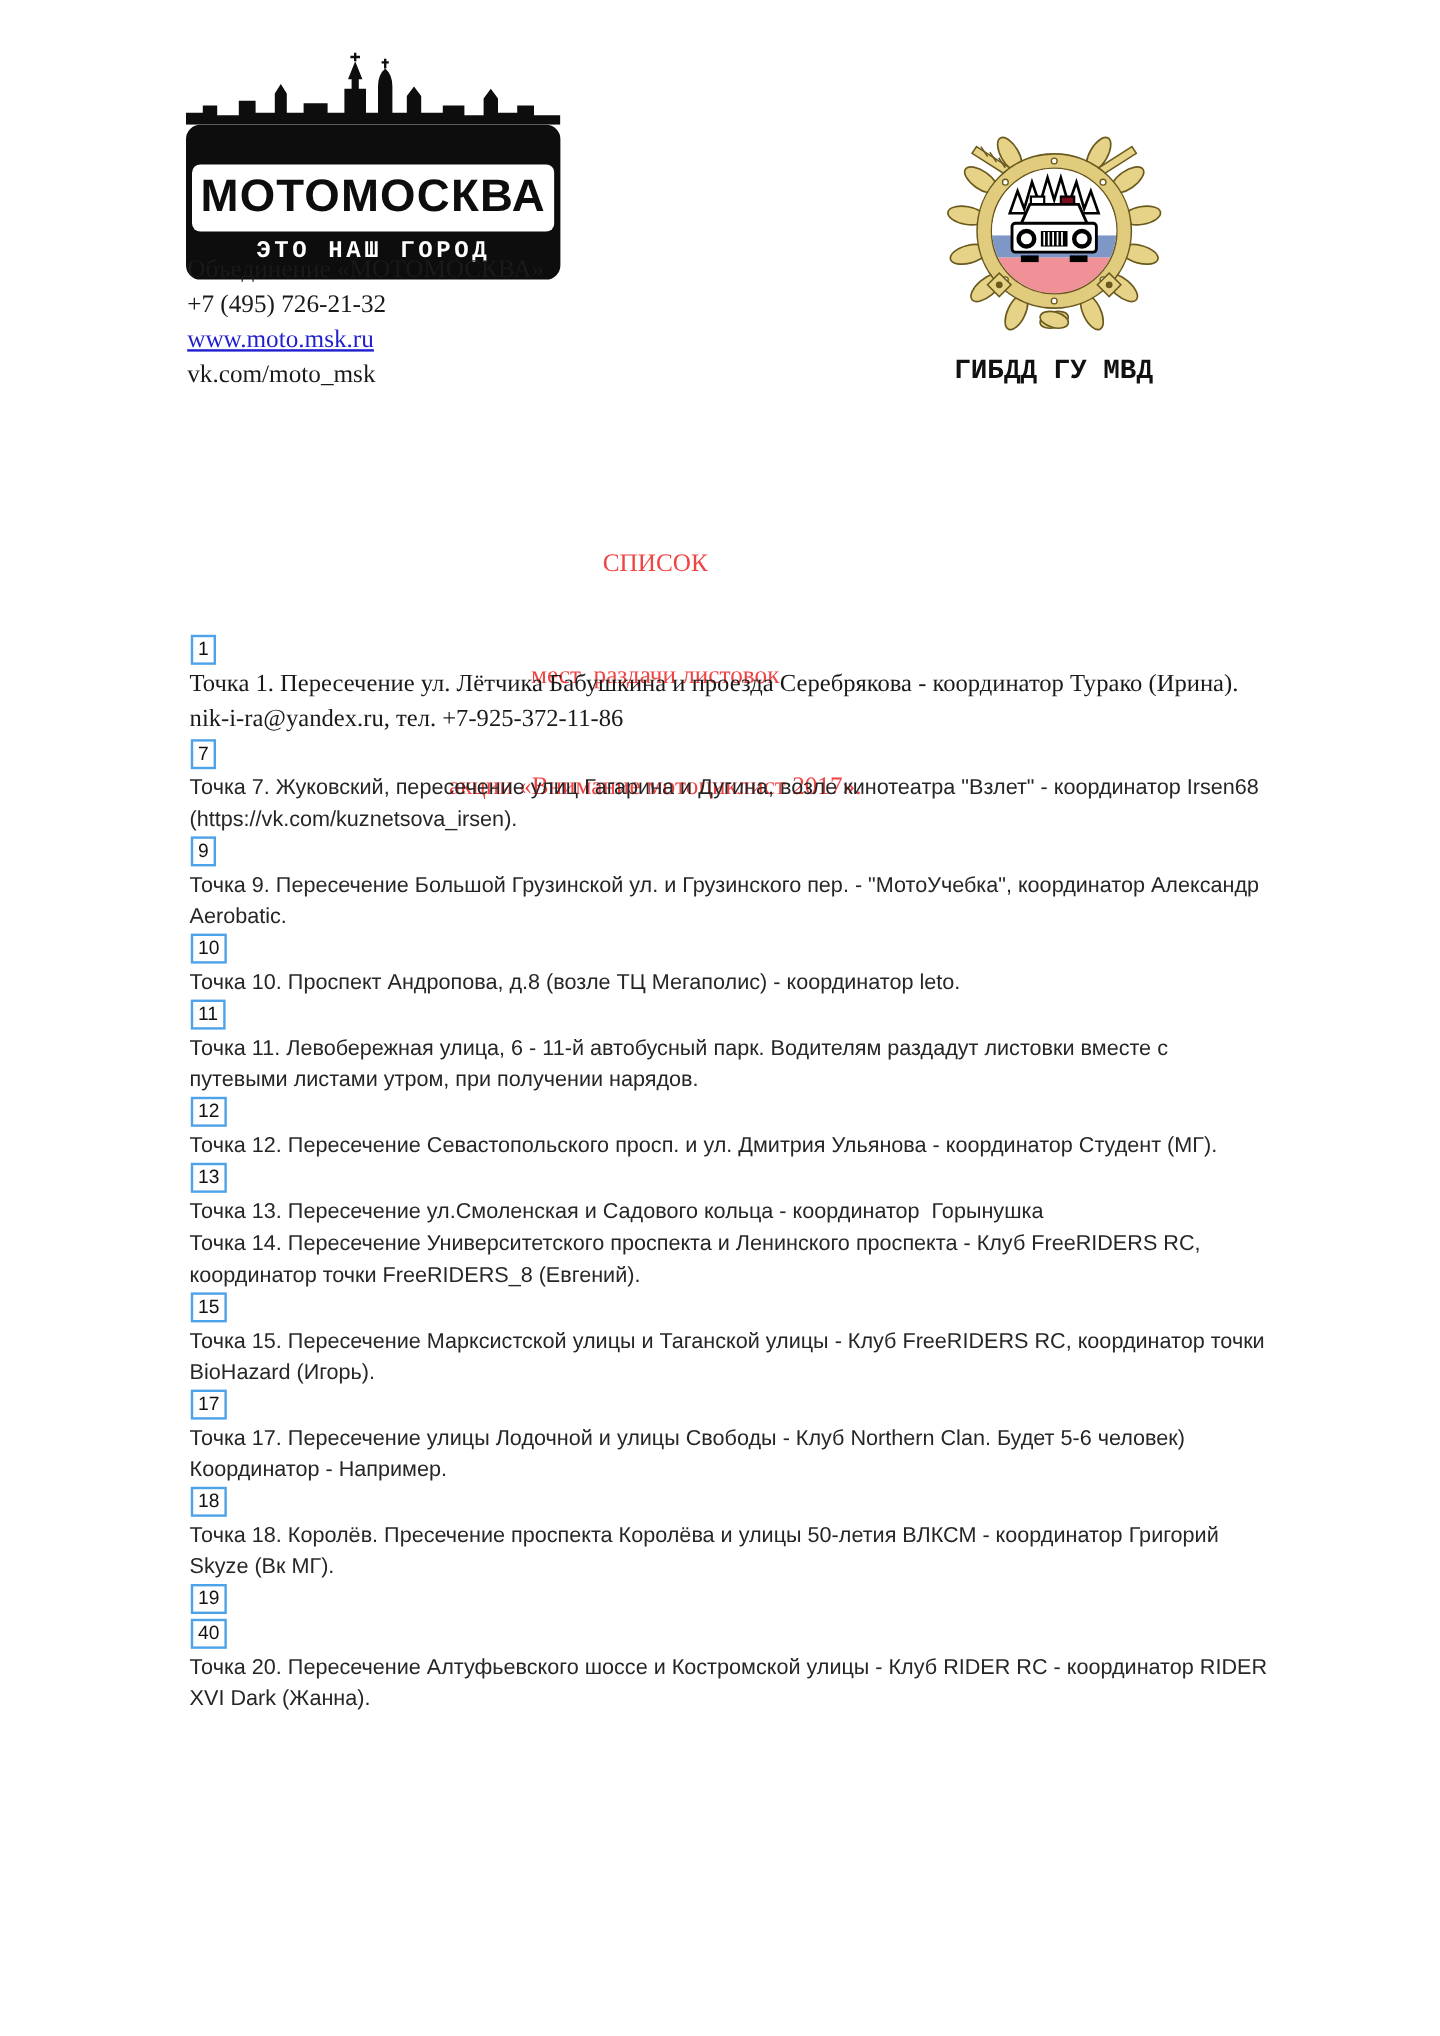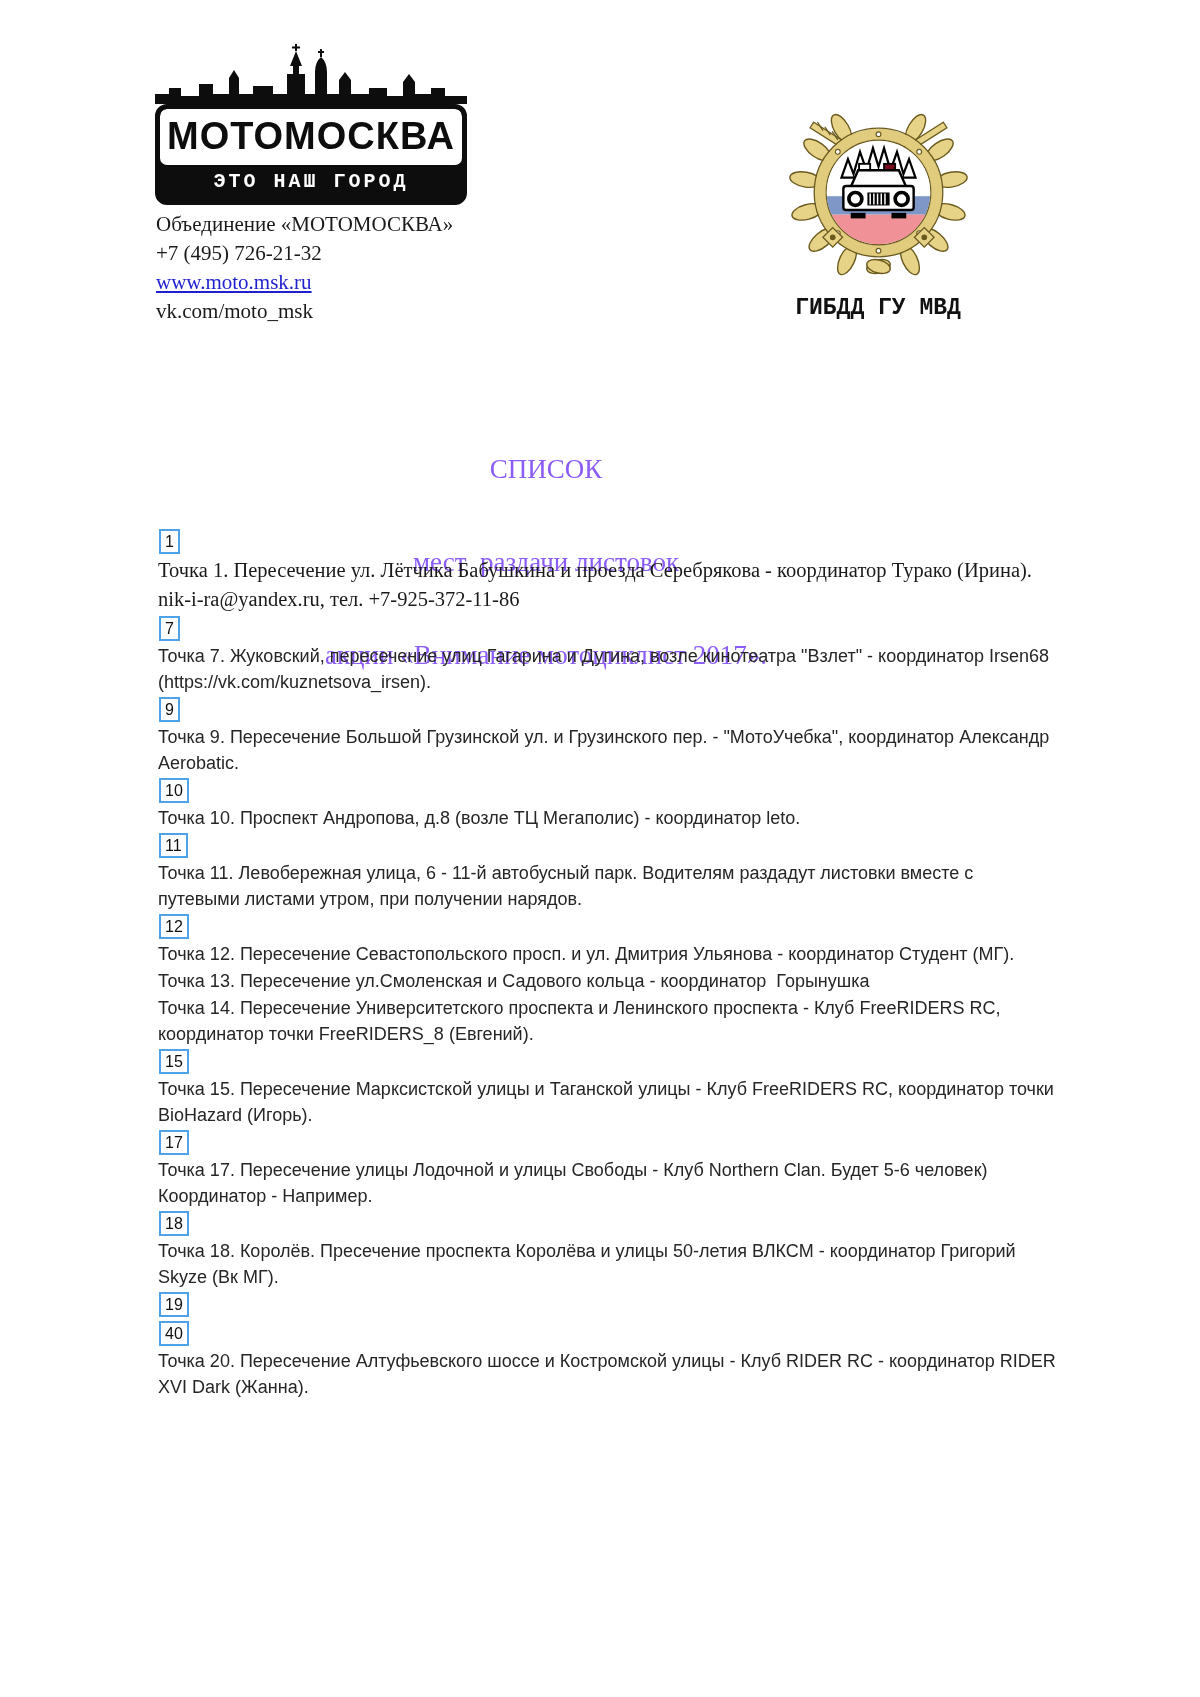--- a/index.html
+++ b/index.html
@@ -11,21 +11,21 @@
 
   
   .logo-wrap { position:absolute; left:155px; top:42px; width:312px; }
   .skyline { display:block; width:312px; height:62px; }
   .logo-box {
     border:5px solid #0d0d0d; border-radius:12px; background:#0d0d0d; overflow:hidden;
   }
   .logo-title {
     background:#ffffff; border-radius:7px; text-align:center;
     font-family:"Liberation Sans", sans-serif; font-weight:bold;
-    font-size:38px; letter-spacing:1px; padding:6px 4px 7px; color:#0d0d0d;
+    font-size:38px; letter-spacing:1px; padding:6px 4px 7px; color:#0d0d0d;margin-top:28px;
   }
   .logo-subtitle {
     text-align:center; color:#ffffff; font-weight:bold; font-size:20px;
     letter-spacing:3px; padding:5px 0 7px; font-family:Liberation Mono, monospace;
   }
 
   
   .contacts {
     position:absolute; left:156px; top:210px; width:460px;
     font-family:"Liberation Serif", serif; font-size:21px; line-height:29px; color:#1a1a1a;
@@ -35,22 +35,22 @@
   
   .emblem-wrap { position:absolute; left:783px; top:100px; width:190px; text-align:center; }
   .emblem-caption {
     margin-top:6px; font-family:Liberation Mono, monospace; font-weight:bold;
     font-size:23px; color:#111;
   }
 
   
   .doc-title {
     position:absolute; left:0; top:392px; width:1092px; text-align:center;
-    font-family:"Liberation Serif", serif; font-size:27px; line-height:31px;
-    color:#8b5cf6; white-space:pre-wrap;
+    font-family:"Liberation Serif", serif; font-size:21px; line-height:31px;
+    color:#ef4444; white-space:pre-wrap;
   }
 
   
   .points {
     position:absolute; left:158px; top:528px; width:900px;
   }
   .point { margin-bottom:1px; }
   .badge {
     display:inline-block; border:2px solid #4da2e8; background:#ffffff; color:#111;
     font-family:"Liberation Sans", sans-serif; font-size:16px; line-height:19px;
@@ -191,20 +191,21 @@
       <div><span class="badge">11</span></div>
       <div class="point-text">Точка 11. Левобережная улица, 6 - 11-й автобусный парк. Водителям раздадут листовки вместе с путевыми листами утром, при получении нарядов.</div>
     </div>
 
     <div class="point">
       <div><span class="badge">12</span></div>
       <div class="point-text">Точка 12. Пересечение Севастопольского просп. и ул. Дмитрия Ульянова - координатор Студент (МГ).</div>
     </div>
 
     <div class="point">
+      <div><span class="badge">13</span></div>
       <div class="point-text">Точка 13. Пересечение ул.Смоленская и Садового кольца - координатор  Горынушка</div>
     </div>
 
     <div class="point">
       <div class="point-text">Точка 14. Пересечение Университетского проспекта и Ленинского проспекта - Клуб FreeRIDERS RC, координатор точки FreeRIDERS_8 (Евгений).</div>
     </div>
 
     <div class="point">
       <div><span class="badge">15</span></div>
       <div class="point-text">Точка 15. Пересечение Марксистской улицы и Таганской улицы - Клуб FreeRIDERS RC, координатор точки BioHazard (Игорь).</div>

